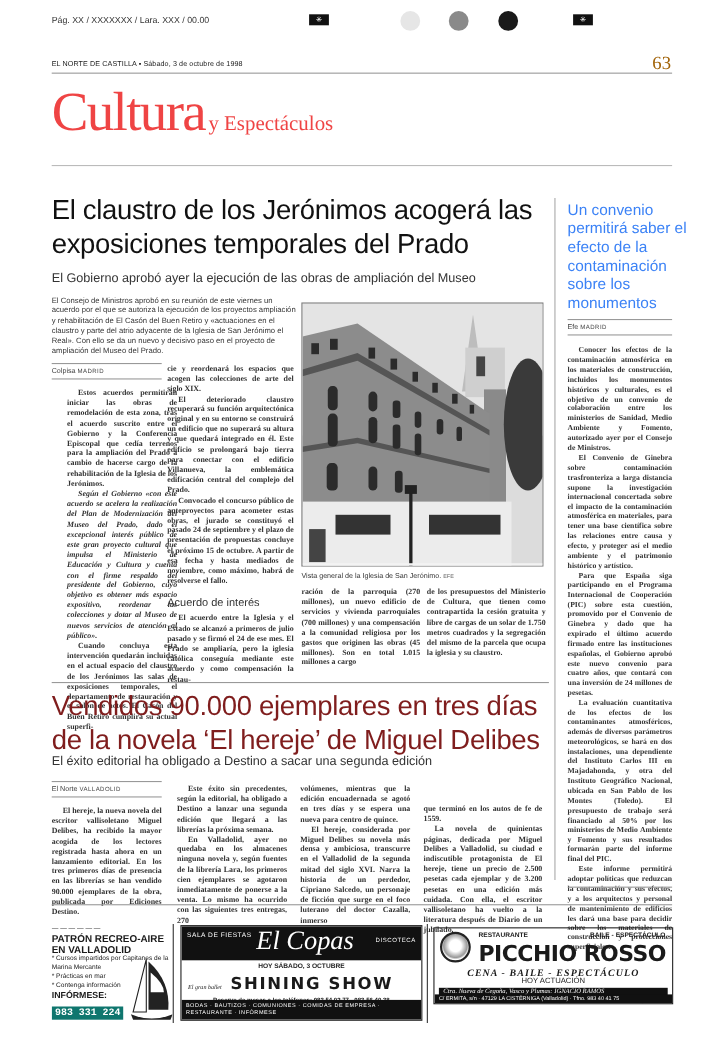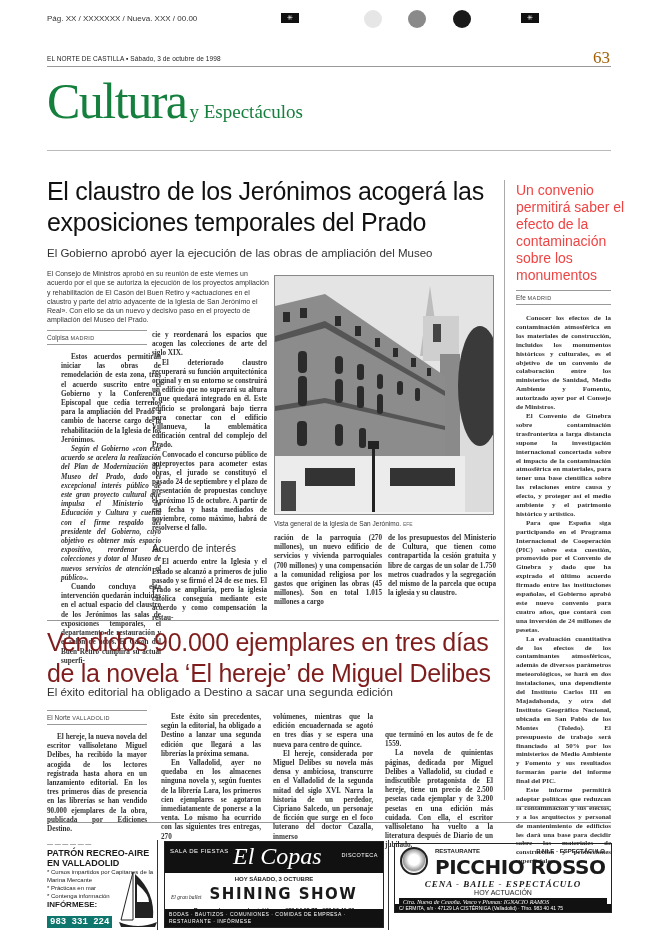--- a/index.html
+++ b/index.html
@@ -9,21 +9,21 @@
 
   
   .slug { left: 47px; top: 14px; font: 8px "Liberation Sans", sans-serif; color: #333; }
   .reg-mark { width: 18px; height: 10px; background: #111; color: #fff; font: 7px "DejaVu Sans", sans-serif; text-align: center; line-height: 10px; }
   .dot { width: 18px; height: 18px; border-radius: 50%; }
 
   .folio { left: 47px; top: 55px; font: 6.5px "Liberation Sans", sans-serif; color: #222; letter-spacing: 0.1px; }
   .page-num { right: 40px; top: 48px; font: 17px "Liberation Serif", serif; color: #a16207; }
   .rule-top { left: 47px; top: 66px; width: 564px; height: 1px; background: #999; }
 
-  .section-title { left: 47px; top: 72px; font-family: "Liberation Serif", serif; color: #15803d; white-space: nowrap; text-align: right; }
+  .section-title { left: 47px; top: 72px; font-family: "Liberation Serif", serif; color: #ef4444; white-space: nowrap; text-align: right; }
   .section-title .big { font-size: 50px; letter-spacing: -1.5px; }
   .section-title .small { font-size: 19px; margin-left: 3px; }
   .rule-section { left: 47px; top: 150px; width: 564px; height: 1px; background: #bbb; }
 
   
   .hl1 { left: 47px; top: 176px; width: 460px; font: 25px/31px "Liberation Sans", sans-serif; letter-spacing: -0.3px; color: #111; }
   .deck1 { left: 47px; top: 247px; width: 460px; font: 11.5px "Liberation Sans", sans-serif; color: #333; }
   .lead1 { left: 47px; top: 269px; width: 222px; font: 7px/9.3px "Liberation Sans", sans-serif; color: #333; }
 
   .byline { font: 6.5px "Liberation Sans", sans-serif; color: #444; border-top: 1px solid #999; border-bottom: 1px solid #999; padding: 3px 0; }
@@ -33,21 +33,21 @@
   .col p { text-indent: 10px; font-weight: bold; }
   .col p.ital { font-style: italic; }
   .subhead { font: 10px "Liberation Sans", sans-serif; color: #333; margin: 10px 0 4px; text-indent: 0 !important; }
 
   .photo { left: 274px; top: 275px; width: 220px; height: 240px; border: 1px solid #888; overflow: hidden; background: #cfcfcf; }
   .caption { left: 274px; top: 520px; width: 225px; font: 6.5px "Liberation Sans", sans-serif; color: #333; }
   .caption .credit { font-size: 5px; text-transform: uppercase; color: #666; }
 
   
   .vrule { left: 504px; top: 180px; width: 1px; height: 620px; background: #aaa; }
-  .side-hl { left: 516px; top: 182px; width: 125px; font: 14px/17px "Liberation Sans", sans-serif; color: #ef4444; }
+  .side-hl { left: 516px; top: 182px; width: 125px; font: 14px/17px "Liberation Sans", sans-serif; color: #3b82f6; }
   .side-by { left: 516px; top: 290px; width: 95px; }
 
   
   .rule-mid { left: 47px; top: 620px; width: 452px; height: 1px; background: #999; }
   .hl2 { left: 47px; top: 627px; width: 460px; font: 25px/31px "Liberation Sans", sans-serif; letter-spacing: -0.3px; color: #7f1d1d; }
   .deck2 { left: 47px; top: 686px; width: 460px; font: 11.5px "Liberation Sans", sans-serif; color: #333; }
 
   .rule-bottom { left: 47px; top: 822px; width: 564px; height: 1px; background: #999; }
 
   
@@ -78,21 +78,21 @@
   .ad3 .brand { position: absolute; left: 40px; top: 11px; font: bold 20px "DejaVu Sans", sans-serif; letter-spacing: -0.5px; }
   .ad3 .sub { position: absolute; left: 0; right: 0; top: 35px; text-align: center; font: italic bold 9px "Liberation Serif", serif; letter-spacing: 1px; }
   .ad3 .today { position: absolute; left: 0; right: 0; top: 45px; text-align: center; font: 7px "Liberation Sans", sans-serif; }
   .ad3 .band { position: absolute; left: 4px; right: 4px; top: 54px; background: #111; color: #fff; font: italic 6px "Liberation Serif", serif; padding: 1px 4px; }
   .ad3 .info { position: absolute; left: 4px; right: 4px; top: 64px; font: italic 5px "Liberation Serif", serif; line-height: 6px; }
   .ad3 .addr { position: absolute; left: 0; right: 0; bottom: 0; background: #111; color: #fff; font: 5px "Liberation Sans", sans-serif; padding: 1px 4px; }
 </style>
 </head>
 <body>
 
-<div class="abs slug">Pág. XX / XXXXXXX / Nueva. XXX / 00.00</div>
+<div class="abs slug">Pág. XX / XXXXXXX / Lara. XXX / 00.00</div>
 <div class="abs reg-mark" style="left:281px;top:13px;">✳</div>
 <div class="abs dot" style="left:364px;top:10px;background:#e6e6e6;"></div>
 <div class="abs dot" style="left:408px;top:10px;background:#8a8a8a;"></div>
 <div class="abs dot" style="left:453px;top:10px;background:#1a1a1a;"></div>
 <div class="abs reg-mark" style="left:521px;top:13px;">✳</div>
 
 <div class="abs folio">EL NORTE DE CASTILLA  ▪  Sábado, 3 de octubre de 1998</div>
 <div class="abs page-num">63</div>
 <div class="abs rule-top"></div>
 

